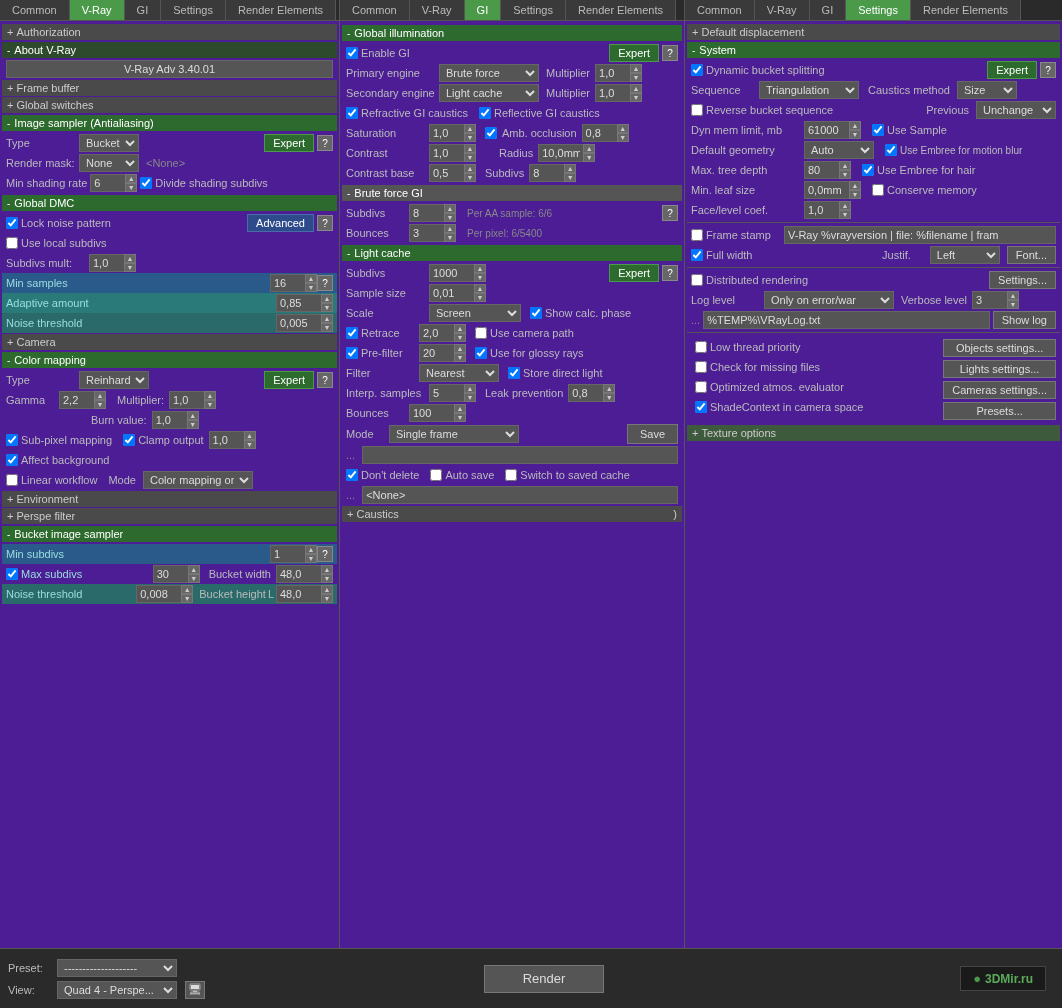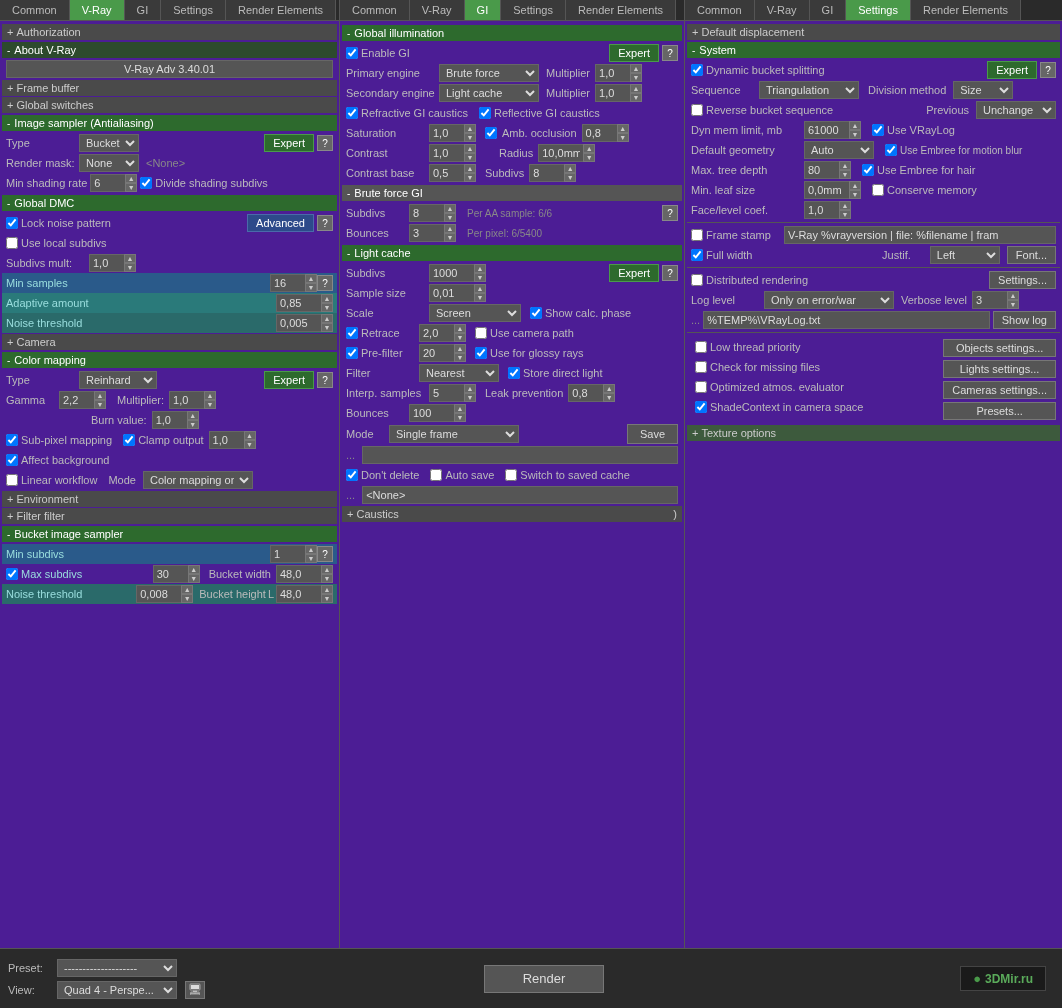--- a/index.html
+++ b/index.html
@@ -220,21 +220,21 @@
           <span>+</span>&nbsp;
           <span>Camera</span>
         </div>
 
         <div class="section-header">
           <span class="toggle">-</span>
           <span>Color mapping</span>
         </div>
         <div class="form-row">
           <span class="form-row-label">Type</span>
-          <select style="width:78px">
+          <select style="width:70px">
             <option>Reinhard</option>
           </select>
           <button class="btn-expert ml-auto">Expert</button>
           <div class="help-btn">?</div>
         </div>
         <div class="form-row">
           <span style="color:#bbb; min-width:50px">Gamma</span>
           <div class="spinbox">
             <input type="text" class="num-input-sm" value="2,2" style="">
             <div class="spinbox-btns">
@@ -288,21 +288,21 @@
           </select>
         </div>
 
         <div class="section-plus">
           <span>+</span>&nbsp;
           <span>Environment</span>
         </div>
 
         <div class="section-plus">
           <span>+</span>&nbsp;
-          <span>Filter filter</span>
+          <span>Perspe filter</span>
         </div>
 
         <div class="section-header">
           <span class="toggle">-</span>
           <span>Bucket image sampler</span>
         </div>
 
         <div class="row-highlight-blue" style="padding: 1px 4px;">
           <span style="color:#9dd; flex:1">Min subdivs</span>
           <div class="spinbox">
@@ -670,21 +670,21 @@
           <span style="color:#bbb">Dynamic bucket splitting</span>
           <button class="btn-expert ml-auto">Expert</button>
           <div class="help-btn">?</div>
         </div>
 
         <div class="form-row">
           <span style="color:#bbb; min-width:65px">Sequence</span>
           <select style="width:100px">
             <option>Triangulation</option>
           </select>
-          <span style="color:#bbb; margin-left:6px">Division method</span>
+          <span style="color:#bbb; margin-left:6px">Caustics method</span>
           <select style="width:60px; margin-left:4px">
             <option>Size</option>
           </select>
         </div>
 
         <div class="form-row">
           <input type="checkbox" style="">
           <span style="color:#bbb; flex:1">Reverse bucket sequence</span>
           <span style="color:#bbb">Previous</span>
           <select style="width:80px; margin-left:4px">
@@ -695,21 +695,21 @@
         <div class="form-row">
           <span style="color:#bbb; min-width:110px">Dyn mem limit, mb</span>
           <div class="spinbox">
             <input type="text" class="num-input" value="61000" style="">
             <div class="spinbox-btns">
               <button class="spinbox-btn">▲</button>
               <button class="spinbox-btn">▼</button>
             </div>
           </div>
           <input type="checkbox" checked="" style="margin-left: 8px;">
-          <span style="color:#bbb">Use VRayLog</span>
+          <span style="color:#bbb">Use Sample</span>
         </div>
 
         <div class="form-row">
           <span style="color:#bbb; min-width:110px">Default geometry</span>
           <select style="width:70px">
             <option>Auto</option>
           </select>
           <input type="checkbox" checked="" style="margin-left: 8px;">
           <span style="color:#bbb; font-size:10px">Use Embree for motion blur</span>
         </div>

